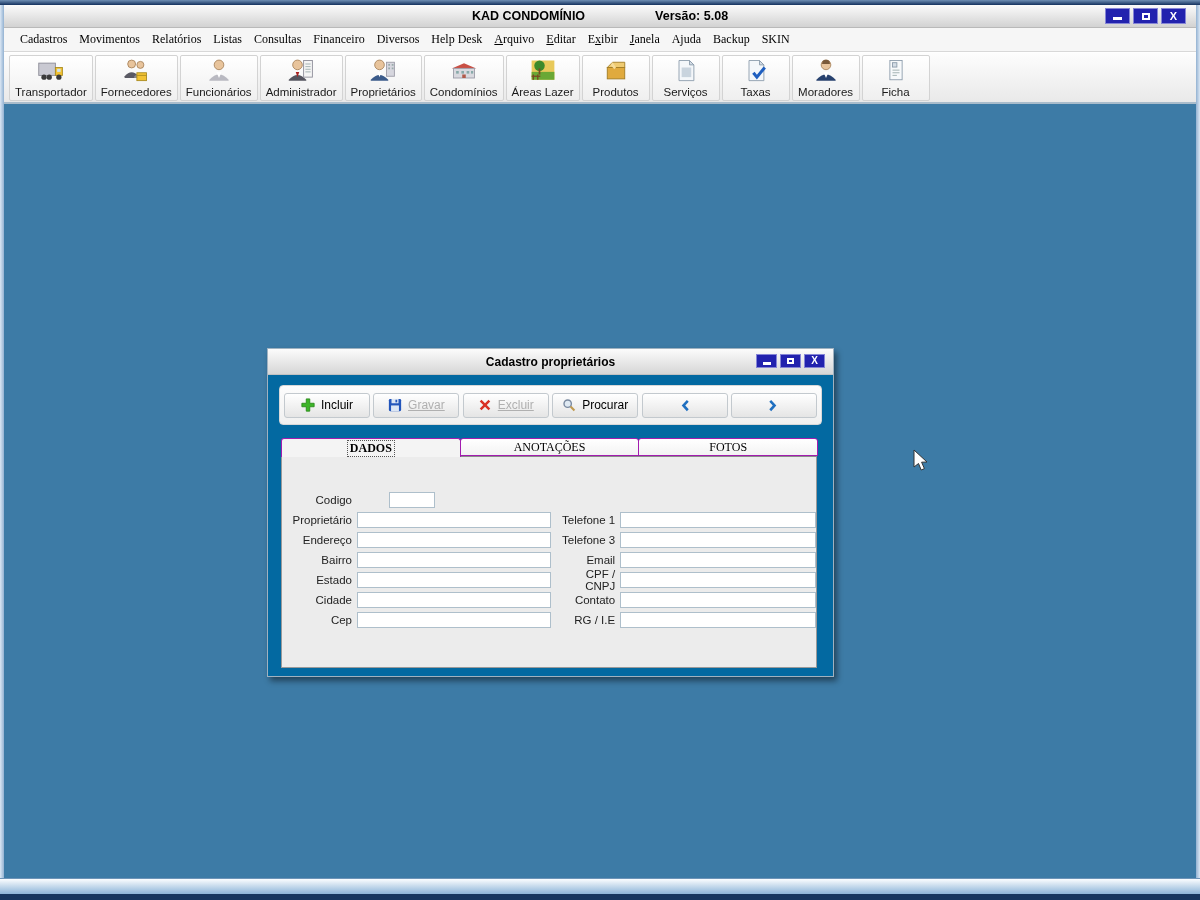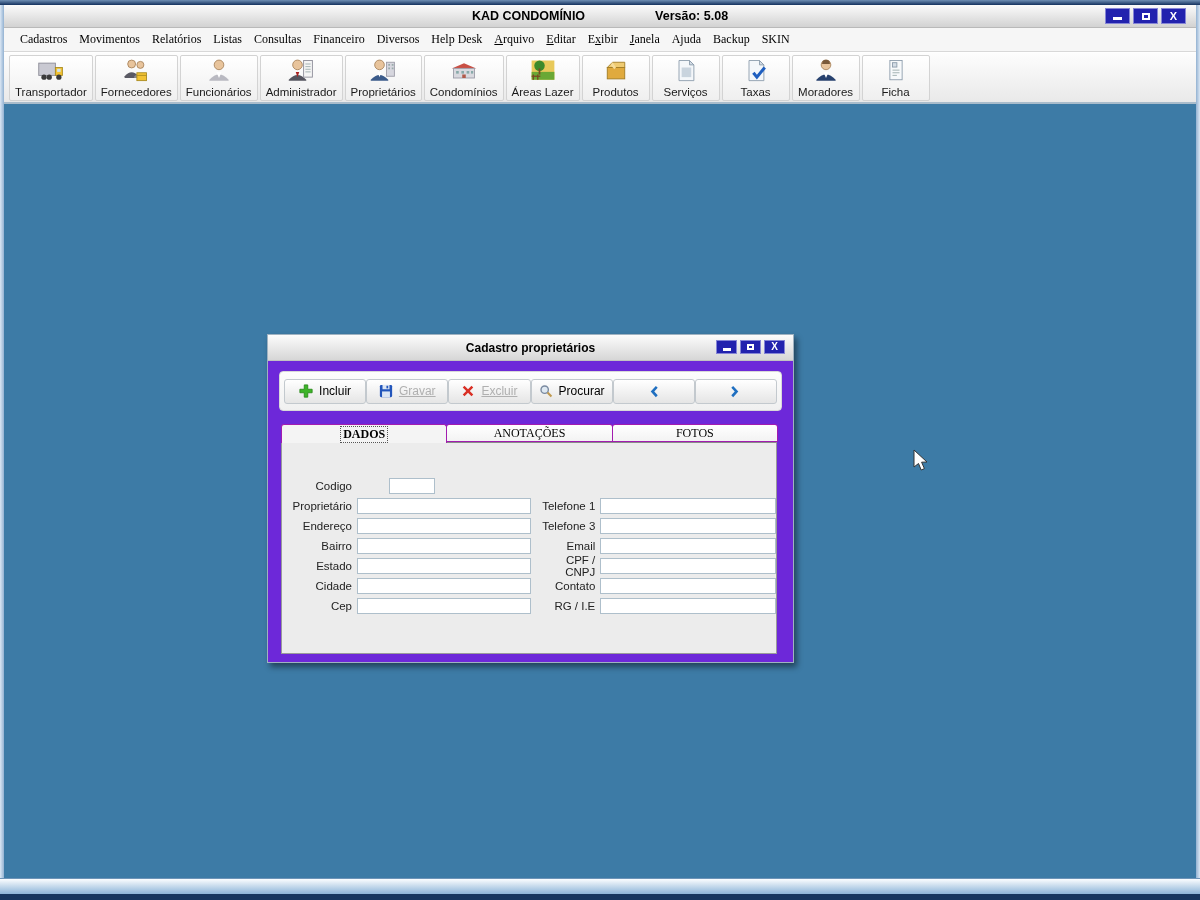--- a/index.html
+++ b/index.html
@@ -55,22 +55,22 @@
     display:flex; flex-direction:column; align-items:center; justify-content:space-between;
     cursor:default; }
   .tbtn svg { width:30px; height:28px; display:block; }
   .tbtn .tlabel { font-size:11.5px; color:#1a1a1a; line-height:13px; white-space:nowrap; }
 
   
   .client { position:absolute; left:4px; top:104px; width:1192px; height:774px;
     background:#3d7ba6; overflow:hidden; }
 
   
-  .dialog { position:absolute; left:263px; top:230px; width:527px; height:329px;
-    background:#6d28d9; border:1px solid #9fb2c1;
+  .dialog { position:absolute; left:263px; top:244px; width:567px; height:329px;
+    background:#0369a1; border:1px solid #9fb2c1;
     box-shadow:3px 4px 6px rgba(0,0,0,.45); }
   .dlg-titlebar { position:absolute; left:0; top:0; width:100%; height:26px;
     background:linear-gradient(#fcfcfc,#d6d6d6); border-bottom:1px solid #c2c2c2;
     display:flex; align-items:center; justify-content:center; }
   .dlg-title { font-weight:bold; font-size:12px; }
   .dlg-btns { position:absolute; right:8px; top:5px; display:flex; gap:3px; }
   .dlg-btn { width:21px; height:14px; background:#2222ae; border:1px solid #8585d6;
     display:flex; align-items:center; justify-content:center; }
   .dlg-btn .min-glyph { width:8px; height:3px; background:#fff; margin-top:4px; }
   .dlg-btn .max-glyph { width:7px; height:6px; border:2px solid #fff; }

